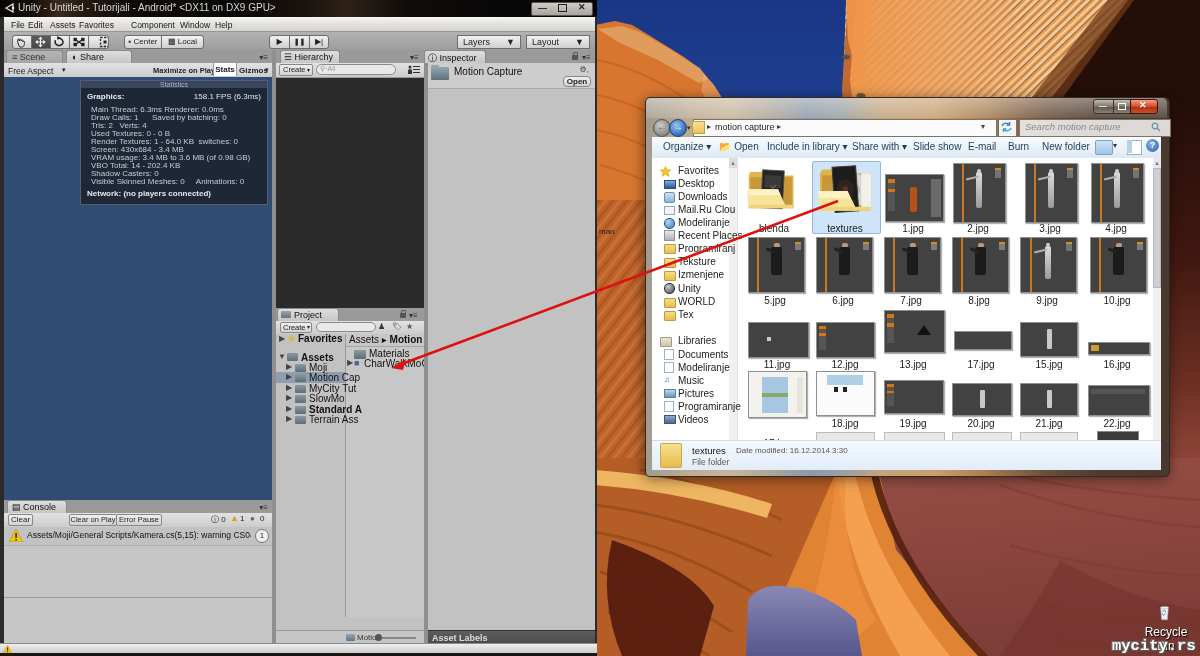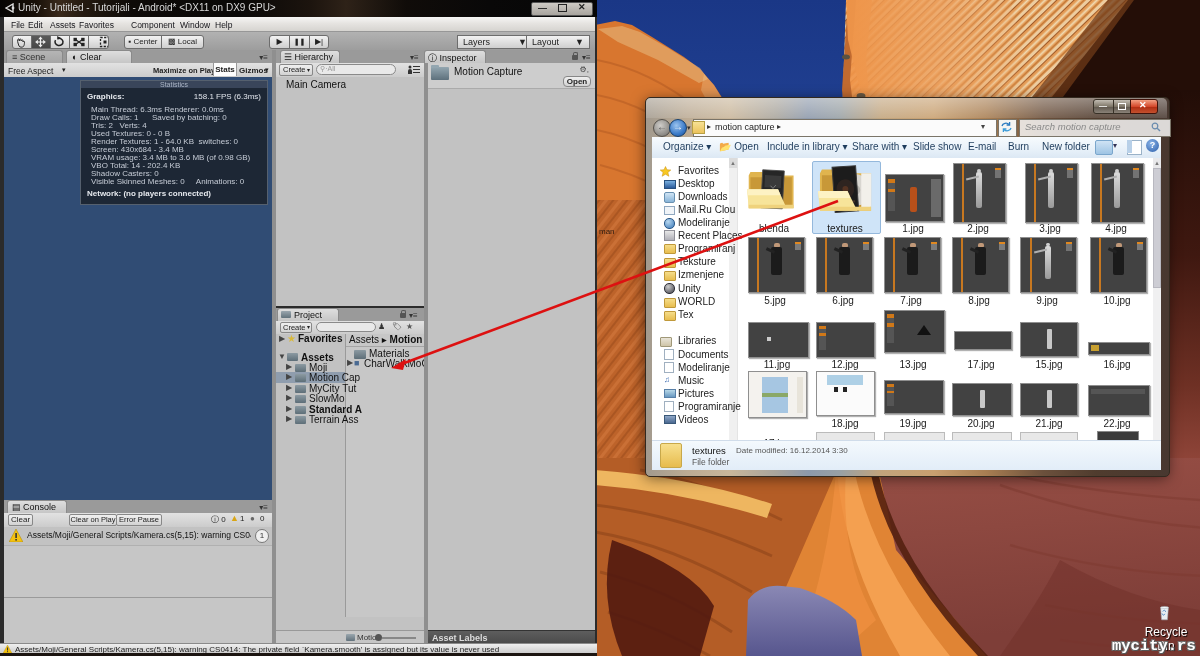--- a/index.html
+++ b/index.html
@@ -202,36 +202,36 @@
       <rect x="91.5" y="5.5" width="3" height="3" fill="#222"></rect>
     </svg>
 
     <span class="tbtn" style="left:120px;width:36px;border-radius:3px 0 0 3px;font-size:8px;color:#222;text-align:center;line-height:12px;white-space:nowrap;">▪ Center</span>
     <span class="tbtn" style="left:157px;width:41px;border-radius:0 3px 3px 0;font-size:8px;color:#222;text-align:center;line-height:12px;white-space:nowrap;">▩ Local</span>
 
     <span class="tbtn" style="left:265px;width:19px;border-radius:3px 0 0 3px;text-align:center;font-size:8px;color:#222;line-height:12px;">▶</span>
     <span class="tbtn" style="left:285px;width:19px;text-align:center;font-size:7px;color:#222;line-height:12px;">❚❚</span>
     <span class="tbtn" style="left:305px;width:18px;border-radius:0 3px 3px 0;text-align:center;font-size:8px;color:#222;line-height:12px;">▶|</span>
 
-    <span class="tbtn" style="left:453px;width:62px;font-size:9px;color:#222;padding-left:12px;">
+    <span class="tbtn" style="left:453px;width:62px;font-size:9px;color:#222;">
         <i style="font-style:normal;position:absolute;left:5px;top:1px;">Layers</i>
         <i style="font-style:normal;position:absolute;right:5px;top:1px;">▼</i>
       </span>
     <span class="tbtn" style="left:522px;width:62px;font-size:9px;color:#222;">
         <i style="font-style:normal;position:absolute;left:5px;top:1px;">Layout</i>
         <i style="font-style:normal;position:absolute;right:5px;top:1px;">▼</i>
       </span>
   </div>
 
   <div class="tabstrip" style="left:4px;top:50px;width:268px;height:13px;">
     <span class="tab" style="left:2px;width:55px;background:linear-gradient(#b5b5b5,#a5a5a5);">
         <span style="position:absolute;left:5px;top:1px;color:#333;">≡ Scene</span>
       </span>
     <span class="tab" style="left:62px;width:64px;">
-        <span style="position:absolute;left:5px;top:1px;">◐ Clear</span>
+        <span style="position:absolute;left:5px;top:1px;">◐ Share</span>
       </span>
     <span style="position:absolute;right:4px;top:3px;font-size:8px;color:#333;">▾≡</span>
   </div>
   <div class="ptool" style="left:4px;top:63px;width:268px;height:14px;">
     <span style="position:absolute;left:4px;top:3px;font-size:8.5px;color:#222;">Free Aspect</span>
     <span style="position:absolute;left:58px;top:3px;font-size:7px;color:#222;">▾</span>
     <span style="position:absolute;left:149px;top:3px;font-size:7.5px;color:#222;font-weight:bold;">Maximize on Play</span>
     <span style="position:absolute;left:209px;top:0px;width:22px;height:13px;background:#fdfdfd;border-left:1px solid #999;border-right:1px solid #999;font-size:8px;color:#222;font-weight:bold;text-align:center;line-height:13px;">Stats</span>
     <span style="position:absolute;left:235px;top:3px;font-size:8px;color:#222;font-weight:bold;">Gizmos</span>
       <span style="position:absolute;left:261px;top:3px;font-size:7px;color:#222;">▾</span>
@@ -299,23 +299,20 @@
     <span style="position:absolute;left:44px;top:2px;font-size:7px;color:#999;">⚲·All</span>
     <svg style="position:absolute;right:4px;top:2px;" width="12" height="9" viewBox="0 0 12 9">
         <g stroke="#333" stroke-width="1">
           <line x1="5" y1="1.5" x2="12" y2="1.5"></line>
           <line x1="5" y1="4.5" x2="12" y2="4.5"></line>
           <line x1="5" y1="7.5" x2="12" y2="7.5"></line>
         </g>
         <circle cx="2" cy="2" r="1.5" fill="#333"></circle>
         <path d="M0,6 a2,2 0 0 1 4,0 l0,3 -4,0 Z" fill="#333"></path>
       </svg>
-  </div>
-  <div id="hier">
-    <span style="position:absolute;left:10px;top:2px;font-size:10px;color:#111;">Main Camera</span>
   </div>
 
   <div class="tabstrip" style="left:276px;top:308px;width:148px;height:13px;"></div>
   <div class="tab" style="left:277px;top:308px;width:60px;position:absolute;">
       <span style="position:absolute;left:3px;top:2px;width:10px;height:7px;background:linear-gradient(#9aa6ae,#62727c);border-radius:1px;"></span>
       <span style="position:absolute;left:16px;top:1px;">Project</span>
     </div>
   <span style="position:absolute;left:400px;top:313px;width:6px;height:5px;background:#555;border-radius:1px;"></span>
     <span style="position:absolute;left:401px;top:310px;width:3px;height:3px;border:1px solid #555;border-bottom:none;border-radius:2px 2px 0 0;"></span>
     <span style="position:absolute;left:409px;top:311px;font-size:8px;color:#333;">▾≡</span>
@@ -394,21 +391,20 @@
       <span style="position:absolute;left:4px;top:2px;font-size:9px;font-weight:bold;color:#ddd;">Asset Labels</span>
     </div>
   </div>
 
   <div id="ustatus">
     <svg style="position:absolute;left:3px;top:1px;" width="9" height="8" viewBox="0 0 14 13">
         <polygon points="7,0 14,13 0,13" fill="#f4c10e" stroke="#a88408" stroke-width="0.5"></polygon>
         <rect x="6.3" y="4" width="1.6" height="5" fill="#333"></rect>
         <rect x="6.3" y="10" width="1.6" height="1.6" fill="#333"></rect>
       </svg>
-    <span style="position:absolute;left:15px;top:1px;">Assets/Moji/General Scripts/Kamera.cs(5,15): warning CS0414: The private field `Kamera.smooth' is assigned but its value is never used</span>
   </div>
   <div style="position:absolute;left:0;top:653px;width:597px;height:3px;background:#1c1511;"></div>
   <div style="position:absolute;left:272px;top:50px;width:4px;height:593px;background:#8f8f8f;"></div>
   <div style="position:absolute;left:424px;top:63px;width:4px;height:580px;background:#8f8f8f;"></div>
 </div>
 
 <div id="exp">
   <div id="glass"></div>
   <div id="gsheen"></div>
 

